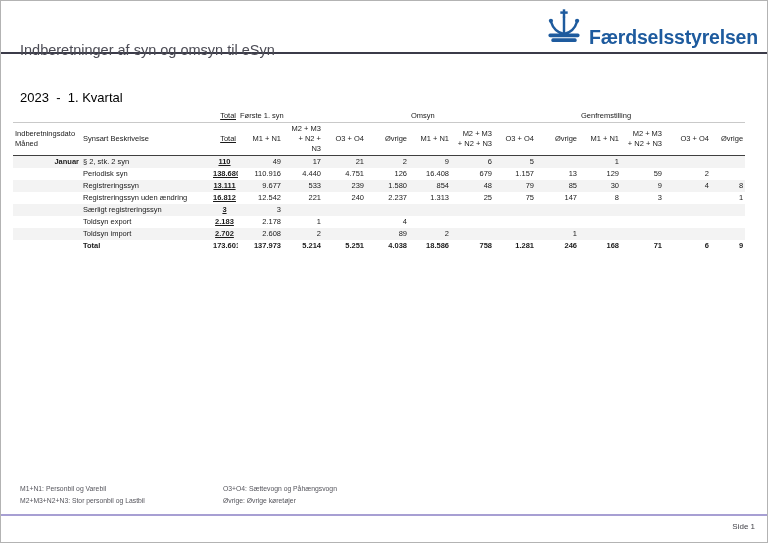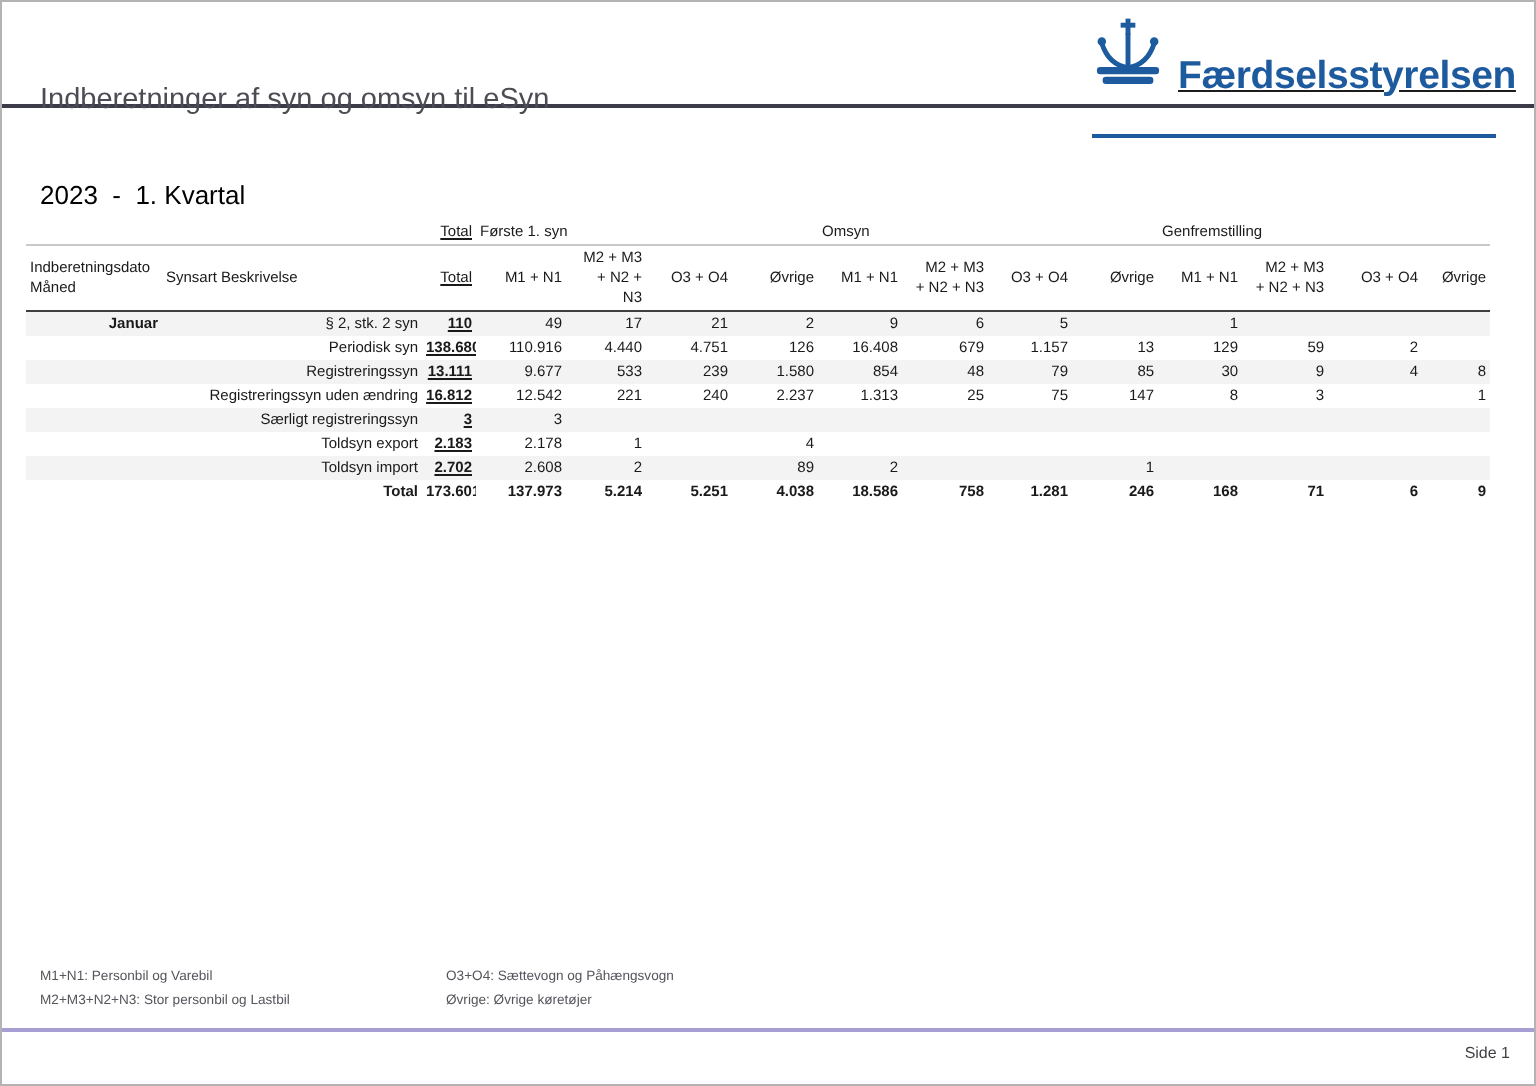--- a/index.html
+++ b/index.html
@@ -5,21 +5,21 @@
   html,body{margin:0;padding:0;background:#fff;}
   .page{
     position:relative;width:766px;height:541px;background:#ffffff;
     border:1px solid #b3b3b3;overflow:hidden;
     font-family:"Liberation Sans","DejaVu Sans",sans-serif;color:#1c1c1c;
   }
   
   .logo-block{
     position:absolute;top:7px;left:545px;width:202px;
     display:flex;align-items:flex-end;gap:7px;
-    border-bottom:2px solid #1e5b9e;padding-bottom:17px;text-decoration:underline;
+    border-bottom:2px solid #1e5b9e;padding-bottom:3px;
   }
   .brand-text{
     font-size:19.5px;font-weight:600;color:#1e5b9e;letter-spacing:-0.2px;
     line-height:1;padding-bottom:2px;white-space:nowrap;
   }
   .header-rule{position:absolute;top:51px;left:0;width:766px;height:2px;background:#3b3b49;}
   .doc-title{position:absolute;top:41px;left:19px;font-size:14.5px;color:#4c4c55;}
   .doc-subtitle{position:absolute;top:89px;left:19px;font-size:13px;color:#000000;white-space:pre;}
   
   .report-table{
@@ -31,23 +31,23 @@
   .grow th{height:11px;border-bottom:1px solid #c9c9c9;vertical-align:bottom;}
   .ghead-label{text-align:left;font-weight:bold;padding-left:3px;}
   .ghead-total{text-align:right;font-weight:bold;text-decoration:underline;}
   .chead th{height:30px;vertical-align:middle;border-bottom:1.5px solid #3f3f3f;}
   .th-left{text-align:left;white-space:pre-line;}
   .th-num{text-align:right;white-space:pre-line;}
   .th-total{text-align:right;font-weight:bold;text-decoration:underline;}
   .report-table tbody tr{height:12px;}
   .report-table tbody tr.stripe{background:#f3f3f3;}
   td.month{text-align:right;font-weight:bold;}
-  td.label{text-align:right;margin-top:48px;}
+  td.label{text-align:left;margin-top:48px;}
   td.num{text-align:right;}
-  td.totcol{font-weight:bold;}
+  td.totcol{font-weight:bold;text-align:center;}
   tr:not(.grand) td.totcol{text-decoration:underline;}
   tr.grand td{font-weight:bold;}
   
   .footnotes{position:absolute;top:482px;left:19px;display:flex;}
   .fn-col{width:203px;}
   .fn-line{font-size:6.8px;line-height:11.5px;color:#55555c;white-space:nowrap;}
   .footer-rule{position:absolute;top:513px;left:0;width:766px;height:2px;background:#a79fd3;}
   .footer-date{position:absolute;top:549px;left:19px;font-size:8.5px;color:#3f3f46;}
   .footer-page{position:absolute;top:521px;right:12px;font-size:8px;color:#3f3f46;}
 </style>

